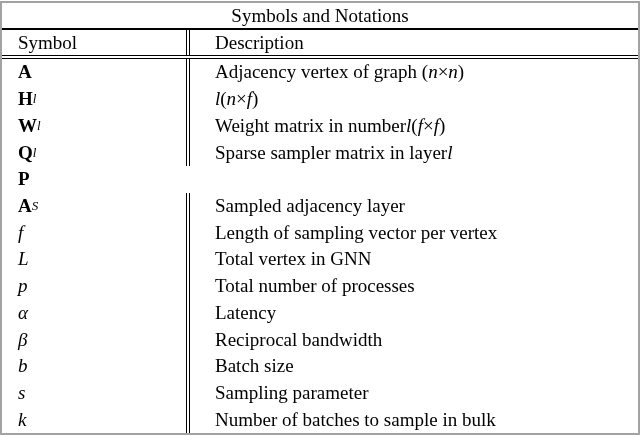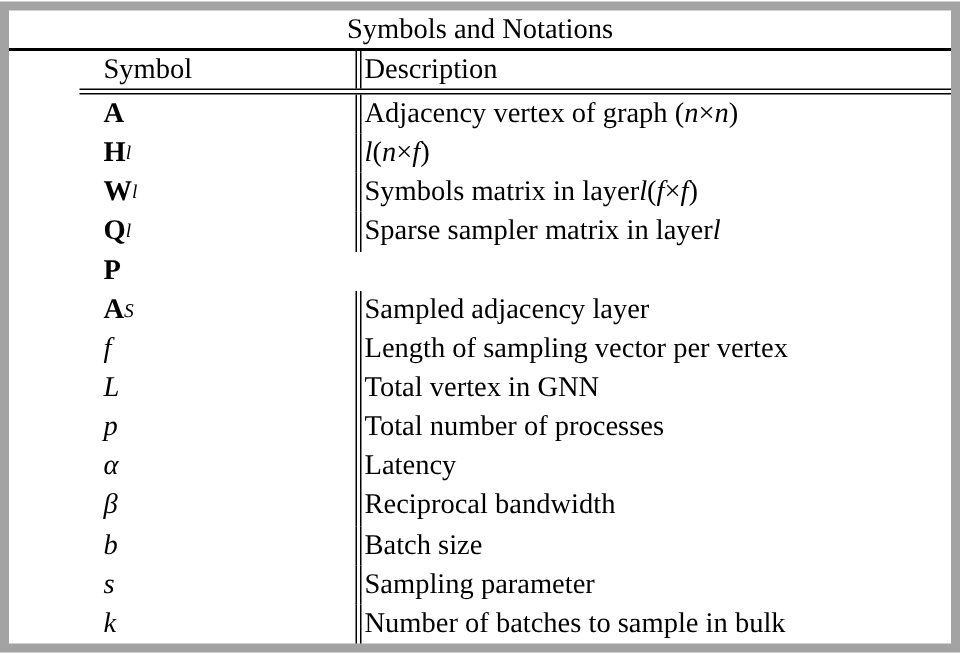--- a/index.html
+++ b/index.html
@@ -12,36 +12,35 @@
     height: 437px;
     overflow: hidden;
     font-family: "Liberation Serif", serif;
     color: #000000;
   }
   .table {
     box-sizing: border-box;
     width: 640px;
     height: 434px;
     margin: 1px 0 0 0;
-    border: 6px solid #a3a3a3;
+    border: 2px solid #a3a3a3;
     display: flex;
     flex-direction: column;
     font-size: 19px;
   }
   .title-row {
     height: 25px;
     line-height: 25px;
     text-align: center;
     border-bottom: 2px solid #000000;
     flex: 0 0 auto;
   }
   .row {
     display: grid;
     grid-template-columns: 184px 1fr;
-    margin-left: 47px;
   }
   .header-row {
     height: 25px;
     line-height: 25px;
     border-bottom: 4px double #000000;
     flex: 0 0 auto;
   }
   .body {
     flex: 1 1 auto;
     display: flex;
@@ -54,21 +53,21 @@
     display: flex;
     align-items: center;
     white-space: nowrap;
     overflow: hidden;
   }
   .sym-cell {
     padding-left: 16px;
   }
   .desc-cell {
     border-left: 4px double #000000;
-    padding-left: 2px;
+    padding-left: 25px;
   }
   .header-row .cell {
     height: 25px;
   }
   .mbf {
     font-weight: bold;
   }
   .mit {
     font-style: italic;
   }
@@ -114,21 +113,21 @@
           <span class="mit">f</span>
           <span> )</span>
         </div>
       </div>
       <div class="row body-row">
         <div class="cell sym-cell">
           <span class="mbf">W</span>
           <sup class="mit">l</sup>
         </div>
         <div class="cell desc-cell">
-          <span>Symbols matrix in layer </span>
+          <span>Weight matrix in number </span>
           <span class="mit">l</span>
           <span> (</span>
           <span class="mit">f</span>
           <span> × </span>
           <span class="mit">f</span>
           <span> )</span>
         </div>
       </div>
       <div class="row body-row">
         <div class="cell sym-cell">

